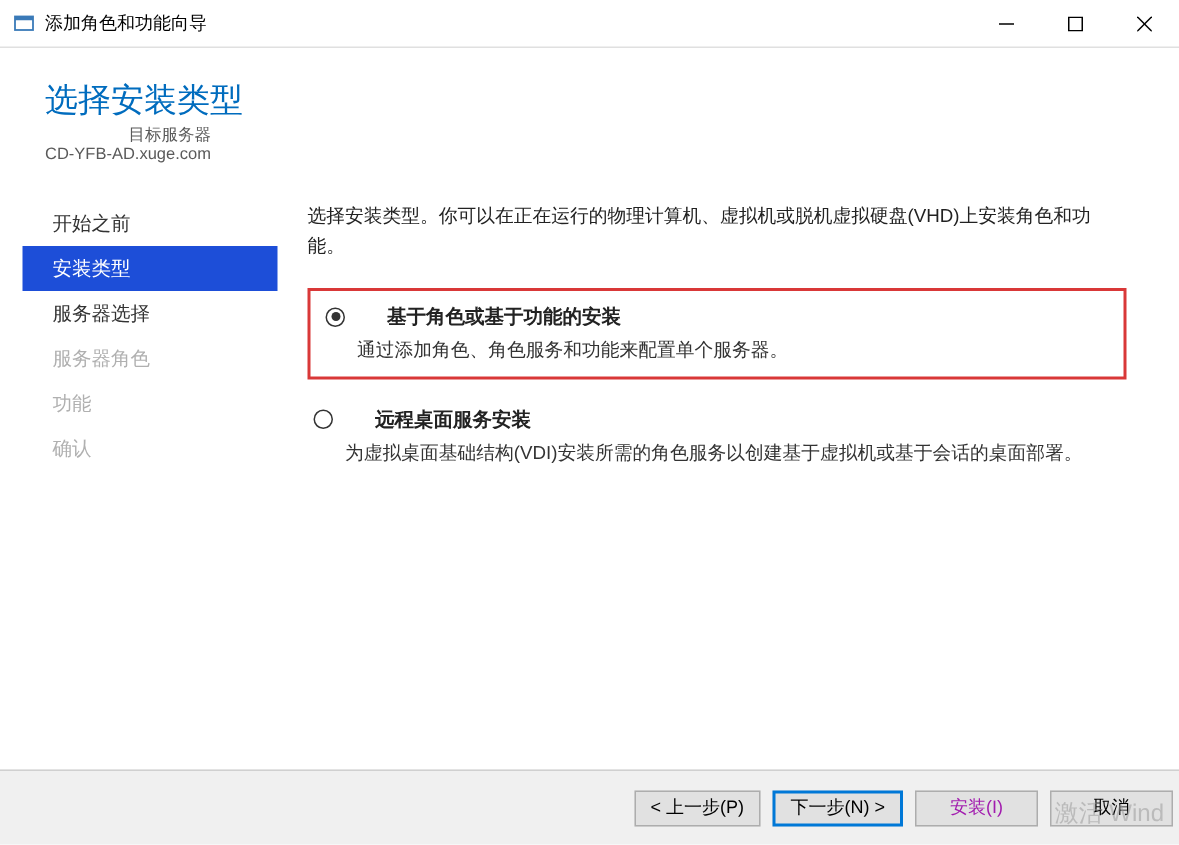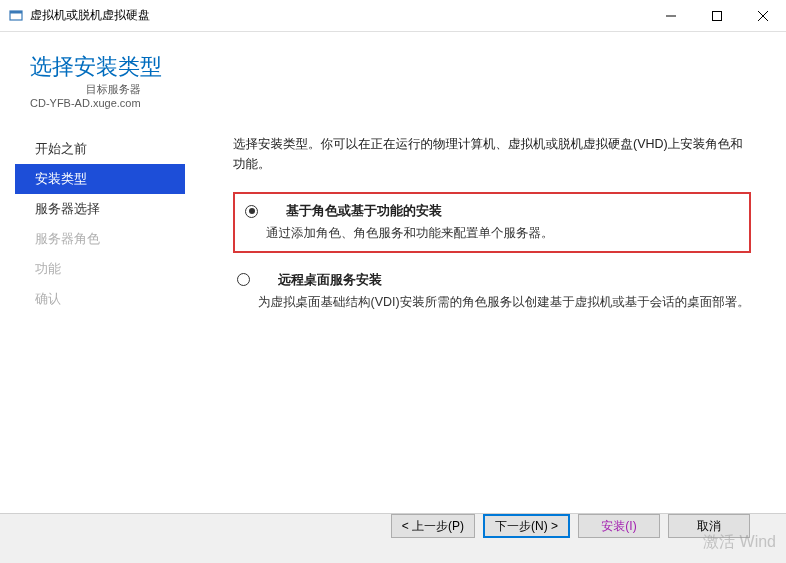--- a/index.html
+++ b/index.html
@@ -8,54 +8,54 @@
     .titlebar { height: 32px; background: #fff; border-bottom: 1px solid #e0e0e0; display: flex; align-items: center; padding-left: 8px; }
     .titlebar-icon { width: 16px; height: 16px; margin-right: 6px; }
     .titlebar-title { font-size: 12px; flex: 1; color: #000; }
     .window-controls { display: flex; }
     .window-btn { width: 46px; height: 32px; display: flex; align-items: center; justify-content: center; cursor: pointer; }
     
     .header-section { padding: 20px 30px 15px 30px; display: flex; justify-content: space-between; align-items: flex-start; flex-direction: column; }
     .page-title { font-size: 22px; font-weight: 300; color: #006cbe; }
     .server-info { text-align: right; font-size: 11px; color: #5a5a5a; }
     
-    .content-area { display: flex; padding: 0 15px; height: 420px; gap: 28px; }
+    .content-area { display: flex; padding: 0 15px; height: 420px; }
     
     .sidebar { width: 170px; padding-top: 10px; }
     .sidebar-item { padding: 6px 20px; font-size: 13px; color: #333; cursor: pointer; }
     .sidebar-item.active { background: #1d4ed8; color: #fff; }
     .sidebar-item.disabled { color: #b0b0b0; cursor: default; }
     
     .main-panel { flex: 1; padding: 10px 20px 10px 20px; font-size: 12.5px; color: #222; }
     .intro-text { margin-bottom: 18px; line-height: 1.6; }
     
     .radio-option { margin-bottom: 18px; padding-left: 4px; }
     .radio-option.highlighted { border: 2px solid #d93838; padding: 8px 10px; }
     .radio-line { display: flex; align-items: center; }
     .radio-circle { width: 13px; height: 13px; border: 1px solid #333; border-radius: 50%; margin-right: 8px; display: flex; align-items: center; justify-content: center; flex-shrink: 0; }
     .radio-circle.selected::after { content: ''; width: 6px; height: 6px; background: #333; border-radius: 50%; }
     .radio-label { font-weight: bold; font-size: 13px; margin-left: 20px; }
     .radio-desc { margin-left: 21px; margin-top: 4px; color: #333; line-height: 1.5; }
     
-    .footer { position: absolute; bottom: 0; left: 0; right: 0; height: 50px; border-top: 1px solid #d0d0d0; display: flex; align-items: flex-start; justify-content: flex-end; padding: 0 36px; gap: 8px; background: #f0f0f0; }
+    .footer { position: absolute; bottom: 0; left: 0; right: 0; height: 50px; border-top: 1px solid #d0d0d0; display: flex; align-items: center; justify-content: flex-end; padding: 0 4px; gap: 8px; background: #f0f0f0; }
     .btn { min-width: 82px; height: 24px; font-size: 12px; border: 1px solid #adadad; background: #e1e1e1; cursor: pointer; padding: 0 10px; }
     .btn.primary { border: 2px solid #0078d7; }
     .btn:disabled { color: #a21caf; cursor: default; }
     
     .watermark { position: absolute; right: 10px; bottom: 10px; color: rgba(150,150,150,0.5); font-size: 16px; pointer-events: none; }
   </style>
 </head>
 <body>
 
 <div class="titlebar">
   <svg class="titlebar-icon" viewBox="0 0 16 16">
       <rect x="2" y="3" width="12" height="9" fill="none" stroke="#3a7ab8" stroke-width="1.2"></rect>
       <rect x="2" y="3" width="12" height="2.5" fill="#3a7ab8"></rect>
     </svg>
-  <span class="titlebar-title">虚拟机或脱机虚拟硬盘</span>
+  <span class="titlebar-title">添加角色和功能向导</span>
   <div class="window-controls">
     <div class="window-btn">
         <svg width="10" height="10" viewBox="0 0 10 10">
           <line x1="0" y1="5" x2="10" y2="5" stroke="#000" stroke-width="1"></line>
         </svg>
       </div>
     <div class="window-btn">
         <svg width="10" height="10" viewBox="0 0 10 10">
           <rect x="0.5" y="0.5" width="9" height="9" fill="none" stroke="#000" stroke-width="1"></rect>
         </svg>

